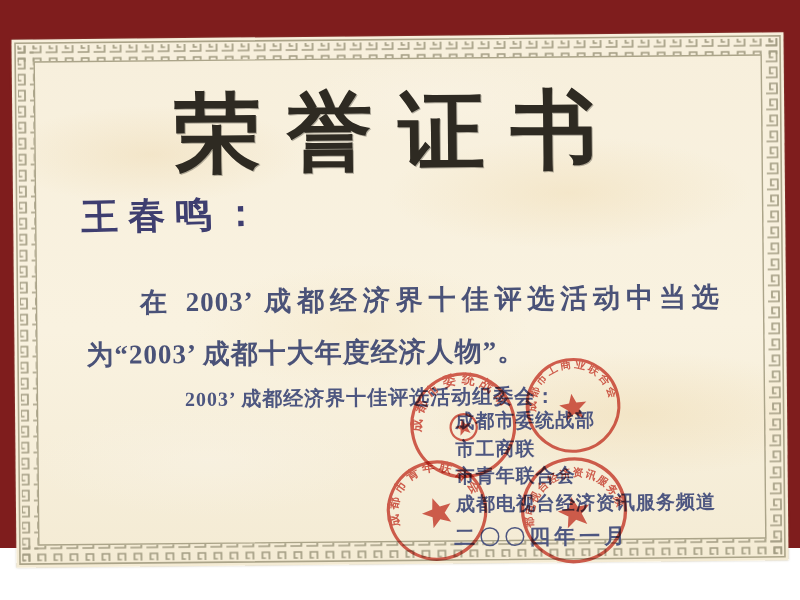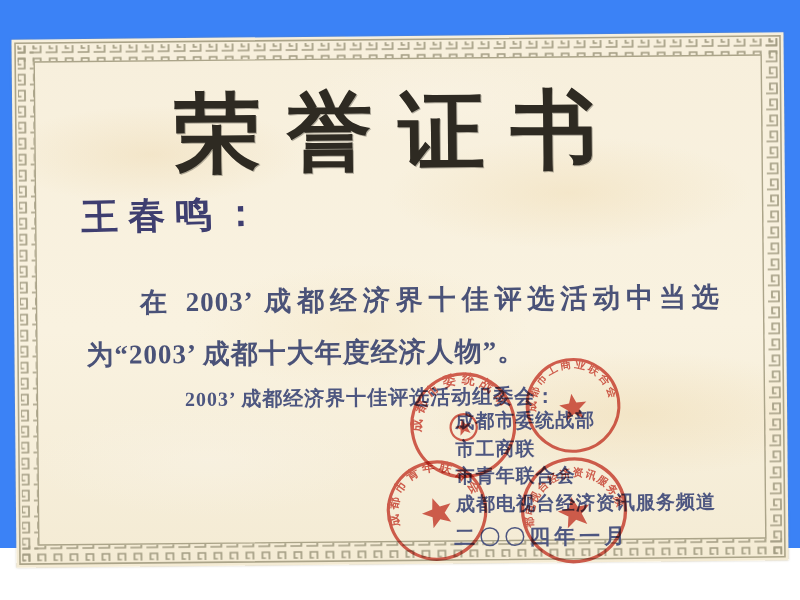--- a/index.html
+++ b/index.html
@@ -1,17 +1,17 @@
 <!DOCTYPE html>
 <html><head>
 <meta charset="utf-8">
 <style>
   html,body{margin:0;padding:0;background:#ffffff;width:800px;height:600px;overflow:hidden;
     font-family:"Liberation Serif","DejaVu Serif",serif;}
-  .stage{position:relative;width:800px;height:548px;background:#3b82f6;}
+  .stage{position:relative;width:800px;height:548px;background:#7f1d1d;}
 
   .certificate{
     position:absolute;left:14px;top:36px;width:772px;height:528px;
     transform:rotate(-0.55deg);
     background:
       radial-gradient(ellipse 220px 70px at 18% 22%, rgba(232,206,156,.30), transparent 70%),
       radial-gradient(ellipse 260px 80px at 72% 30%, rgba(236,212,164,.34), transparent 70%),
       radial-gradient(ellipse 240px 90px at 45% 55%, rgba(240,220,178,.28), transparent 70%),
       radial-gradient(ellipse 300px 90px at 80% 72%, rgba(233,205,150,.30), transparent 70%),
       radial-gradient(ellipse 260px 80px at 25% 80%, rgba(248,242,228,.55), transparent 70%),

